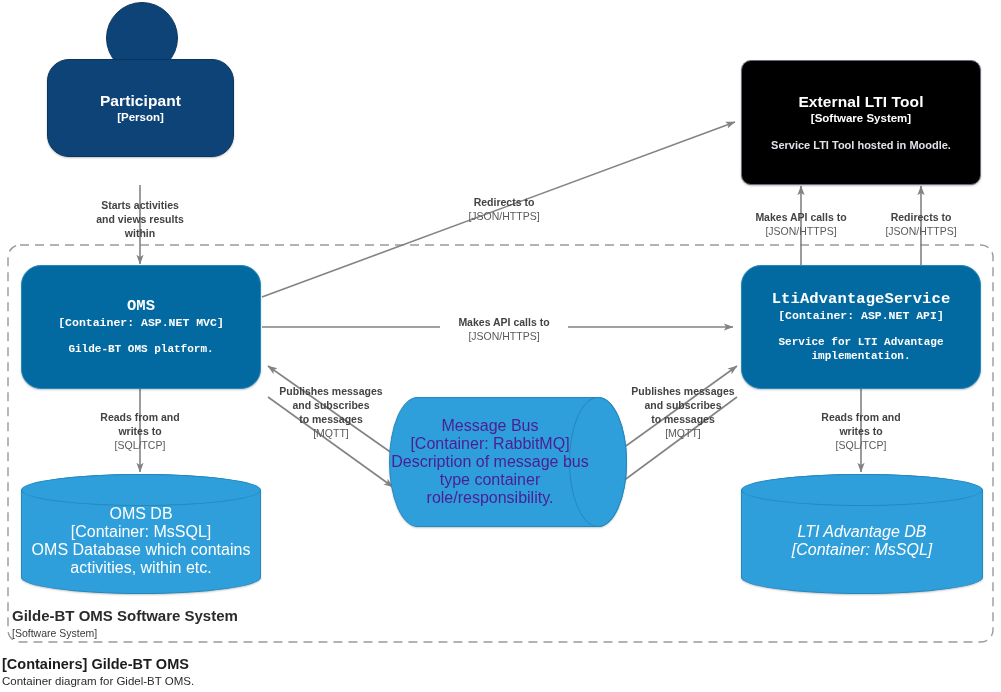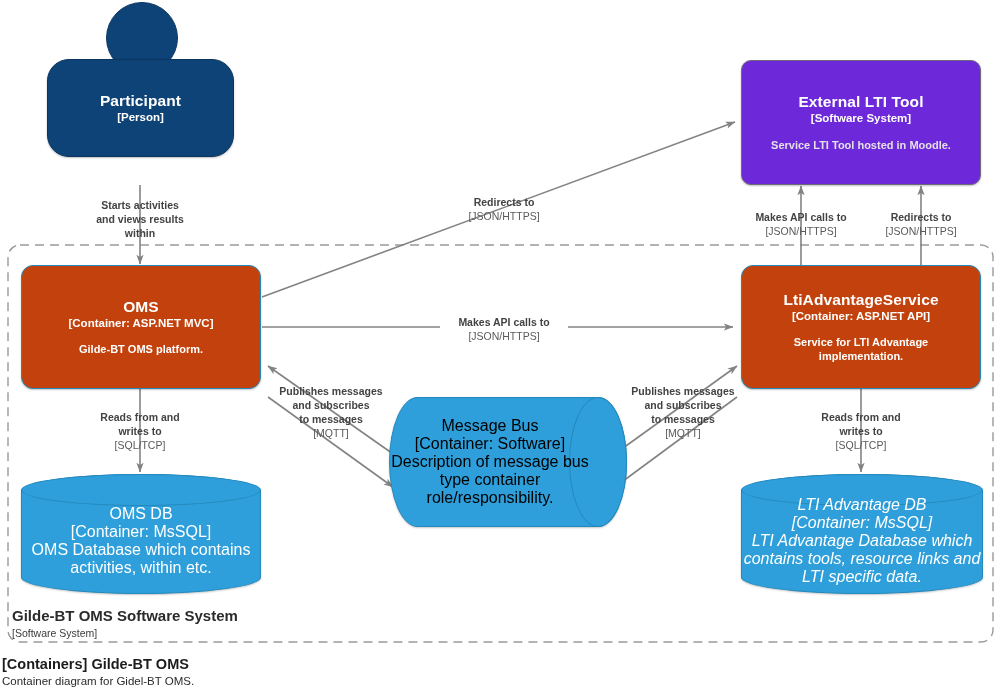--- a/index.html
+++ b/index.html
@@ -73,33 +73,34 @@
   .person-body {
     position: absolute;
     background: #0E4377;
     border: 1px solid #0b3560;
     border-radius: 22px;
     box-shadow: 0 1px 2px rgba(0,0,0,.25);
   }
 
   
   .sys-box {
-    background: #6d28d9;
+    background: #000000;
     border: 1px solid #6f6a7b;
     border-radius: 10px;
     box-shadow: 0 1px 2px rgba(0,0,0,.25);
   }
   .sys-box .n-desc { color: #e3e0e8; font-weight: bold; }
 
   
   .container-box {
-    background: #c2410c;
-    border: 1px solid #2489bd;
-    border-radius: 12px;
+    background: #0369a1;
+    border: 1px solid #2489bd;
+    border-radius: 20px;
     box-shadow: 0 1px 2px rgba(0,0,0,.22);
+    font-family: Liberation Mono, monospace;
   }
 
   
   .db-cyl {
     position: absolute;
     background: #2E9FDA;
     border: 1px solid #2489bd;
     border-radius: 50% / 14%;
     box-shadow: 0 1px 2px rgba(0,0,0,.22);
   }
@@ -135,21 +136,21 @@
     right: -1px; top: -1px; bottom: -1px;
     width: 56px;
     border: 1px solid #2489bd;
     border-radius: 50%;
     background: #2E9FDA;
   }
   .queue-inner {
     position: absolute; left: 0; right: 0; top: 0; bottom: 0;
     display: flex; flex-direction: column;
     align-items: center; justify-content: center;
-    color: #000000; text-align: center;
+    color: #4c1d95; text-align: center;
     padding-right: 36px;
     z-index: 2;
   }
 
   
   .edge-label {
     position: absolute;
     text-align: center;
     color: #4c4c4c;
     line-height: 1.33;
@@ -245,38 +246,37 @@
 
   <div class="node container-box" style="left:741px; top:265px; width:240px; height:124px;">
     <div class="n-title">LtiAdvantageService</div>
     <div class="n-type">[Container: ASP.NET API]</div>
     <div class="n-desc">Service for LTI Advantage implementation.</div>
   </div>
 
   <div class="queue-cyl" style="left:389px; top:397px; width:236px; height:128px;">
     <div class="queue-inner">
       <div class="n-title">Message Bus</div>
-      <div class="n-type">[Container: Software]</div>
+      <div class="n-type">[Container: RabbitMQ]</div>
       <div class="n-desc">Description of message bus type container role/responsibility.</div>
     </div>
   </div>
 
   <div class="db-cyl" style="left:21px; top:474px; width:238px; height:118px;">
     <div class="db-inner">
       <div class="n-title">OMS DB</div>
       <div class="n-type">[Container: MsSQL]</div>
       <div class="n-desc">OMS Database which contains activities, within etc.</div>
     </div>
   </div>
 
   <div class="db-cyl" style="left:741px; top:474px; width:240px; height:118px;font-style:italic;">
     <div class="db-inner">
       <div class="n-title">LTI Advantage DB</div>
       <div class="n-type">[Container: MsSQL]</div>
-      <div class="n-desc">LTI Advantage Database which contains tools, resource links and LTI specific data.</div>
     </div>
   </div>
 
   <div class="edge-label" style="left:78px; top:199px; width:124px;">
     <div class="el-main">Starts activities</div>
     <div class="el-main">and views results</div>
     <div class="el-main">within</div>
   </div>
 
   <div class="edge-label" style="left:444px; top:196px; width:120px;">

